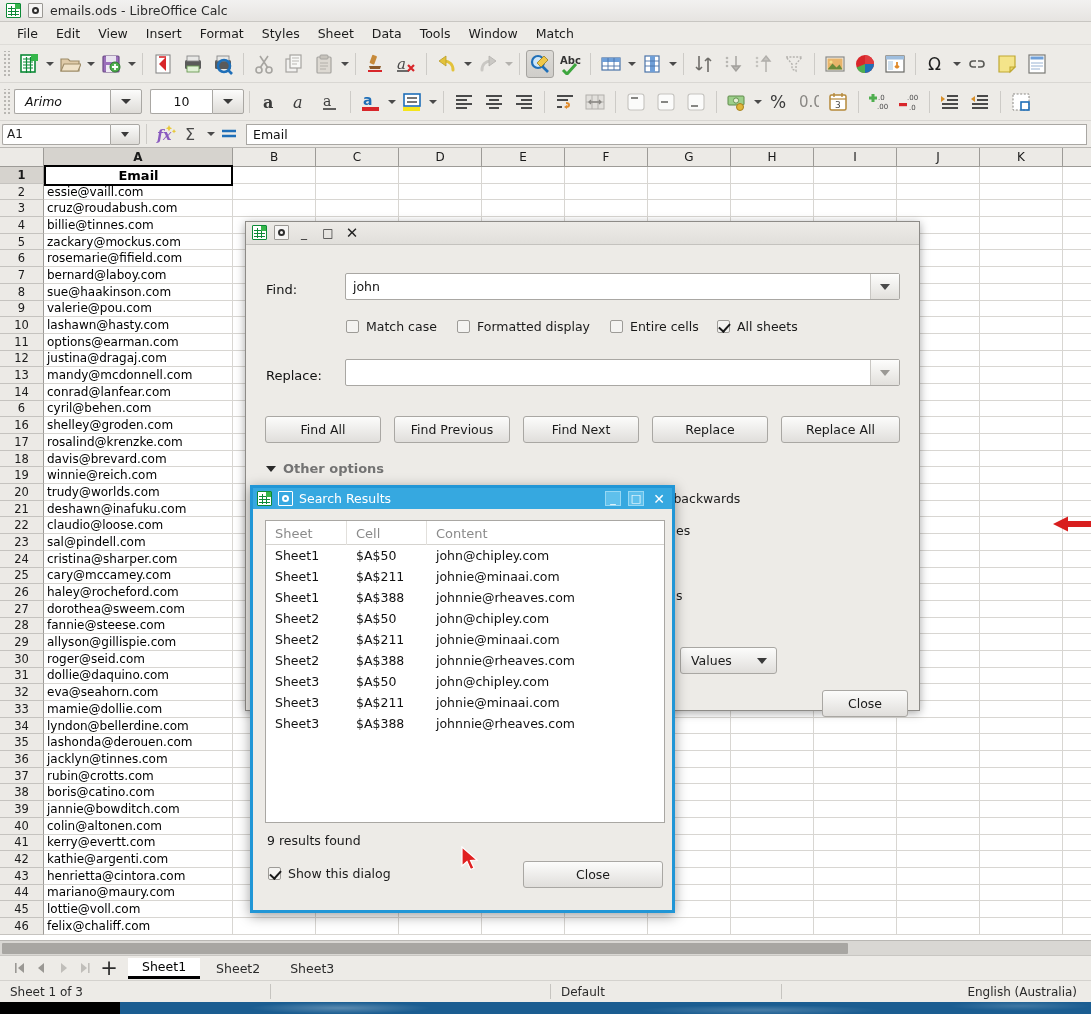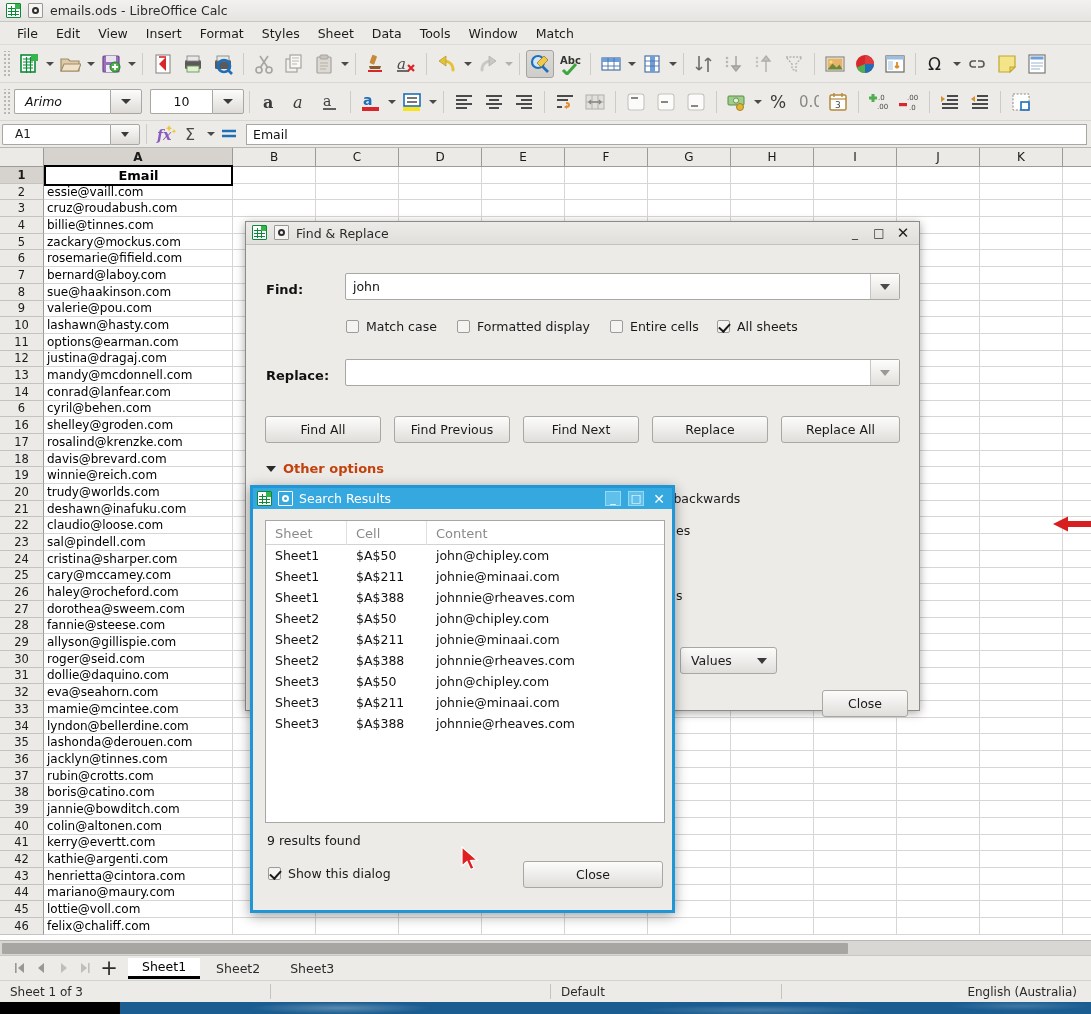--- a/index.html
+++ b/index.html
@@ -90,21 +90,21 @@
 
   
   .formulabar {
     position: absolute; left:0; top:121px; width:1091px; height:27px;
     background:#edebe7; display:flex; align-items:center; padding:0 2px;
     border-bottom:1px solid #b8b6b2;
   }
   .namebox {
     width: 108px; height: 21px; background:#fff; border:1px solid #a9a7a3;
     border-right:none; font-size:12px; color:#1d1d1d;
-    display:flex; align-items:center; padding-left:12px; border-radius:2px 0 0 2px;
+    display:flex; align-items:center; padding-left:4px; border-radius:2px 0 0 2px;
   }
   .namebox-drop {
     width: 30px; height:21px; border:1px solid #a9a7a3;
     background: linear-gradient(to bottom,#fbfbfa,#dedcd8);
     display:flex; align-items:center; justify-content:center; border-radius:0 2px 2px 0;
   }
   .namebox-drop::after { content:""; border-left:4px solid transparent; border-right:4px solid transparent; border-top:5px solid #3a3a3a; }
   .fsep { width:1px; height:20px; background:#cdcbc7; margin:0 6px; }
   .fbtn { width:26px; height:22px; display:flex; align-items:flex-start; justify-content:center; position:relative;text-decoration:underline; }
   .inputline {
@@ -204,21 +204,21 @@
     display:flex; align-items:center; gap:6px; padding-left:6px;
   }
   .dlg-title-text { font-size:12.5px; color:#2b2b2b; flex:1; }
   .dlg-btn-min, .dlg-btn-max, .dlg-btn-close {
     width:16px; height:15px; display:flex; align-items:center; justify-content:center;
     font-size:12px; color:#333; margin-right:2px;
   }
   .dlg-btn-close { font-size:15px; margin-right:8px; color:#1d1d1d; }
   .dlg-body { position:relative; padding:0; }
 
-  .lbl { font-size:13px; color:#111; font-weight:bold; font-family:"DejaVu Sans",sans-serif; }
+  .lbl { font-size:13px; color:#111; font-weight:normal; font-family:"DejaVu Sans",sans-serif; }
   .combo {
     height:27px; background:#fff; border:1px solid #a9a7a3; display:flex; align-items:center;
     border-radius:2px;
   }
   .combo-input { flex:1; padding-left:7px; font-size:12.5px; color:#111; }
   .combo-arrow {
     width:29px; height:25px; border-left:1px solid #c9c7c3;
     background: linear-gradient(to bottom,#fdfdfc,#e2e0dc);
     display:flex; align-items:center; justify-content:center;
   }
@@ -235,21 +235,21 @@
     border:solid #1a1a1a; border-width:0 2px 2px 0; transform: rotate(42deg);
   }
   .dbtn {
     height:27px; background: linear-gradient(to bottom,#fcfcfb,#e0dedb);
     border:1px solid #a9a7a3; border-radius:3px;
     display:flex; align-items:center; justify-content:center;
     font-size:12.5px; color:#1a1a1a;
   }
   .disclose { display:flex; align-items:center; gap:7px; }
   .disclose-tri { border-left:5px solid transparent; border-right:5px solid transparent; border-top:6px solid #2a2a2a; }
-  .sect-title { font-size:13px; font-weight:bold; color:#c2410c; }
+  .sect-title { font-size:13px; font-weight:bold; color:#737373; }
   .selbox {
     height:27px; background: linear-gradient(to bottom,#fcfcfb,#e0dedb);
     border:1px solid #a9a7a3; border-radius:3px;
     display:flex; align-items:center; padding-left:10px; font-size:12.5px; color:#1a1a1a;
   }
   .selbox-arrow { margin-left:auto; margin-right:9px; border-left:5px solid transparent; border-right:5px solid transparent; border-top:6px solid #3a3a3a; }
 
   
   .red-arrow { position:absolute; left:805px; top:293px; width:95px; height:18px; z-index:7; }
 
@@ -1300,21 +1300,21 @@
             <div class="cell other" style="width: 83px;"></div>
             <div class="cell other" style="width: 83px;"></div>
             <div class="cell other" style="width: 83px;"></div>
             <div class="cell other" style="width: 83px;"></div>
             <div class="cell other" style="width: 83px;"></div>
             <div class="cell other" style="width: 83px;"></div>
             <div class="cell other" style="width: 83px;"></div>
             <div class="cell other" style="width: 60px;"></div>
           </div>
           <div class="gridrow">
-            <div class="cell a misspelled" style="width: 189px;">mamie@mcintee.com</div>
+            <div class="cell a misspelled" style="width: 189px;">mamie@dollie.com</div>
             <div class="cell other" style="width: 83px;"></div>
             <div class="cell other" style="width: 83px;"></div>
             <div class="cell other" style="width: 83px;"></div>
             <div class="cell other" style="width: 83px;"></div>
             <div class="cell other" style="width: 83px;"></div>
             <div class="cell other" style="width: 83px;"></div>
             <div class="cell other" style="width: 83px;"></div>
             <div class="cell other" style="width: 83px;"></div>
             <div class="cell other" style="width: 83px;"></div>
             <div class="cell other" style="width: 83px;"></div>
@@ -1556,21 +1556,20 @@
   <div class="dialog" id="find-replace-dialog">
     <div class="dlg-title">
       <div class="tb-icon">
           <div class="calc-doc-ico"></div>
         </div>
       <div class="tb-icon">
           <div class="win-menu-ico">
             <i></i>
           </div>
         </div>
-      <span class="dlg-title-text">Find &amp; Replace</span>
       <div class="dlg-btn-min">_</div>
       <div class="dlg-btn-max">□</div>
       <div class="dlg-btn-close">✕</div>
     </div>
 
     <div class="dlg-body">
 
       <div style="position:absolute;left:20px;top:37px;" class="lbl">Find:</div>
       <div class="combo" style="position:absolute;left:99px;top:28px;width:555px;">
         <div class="combo-input">john</div>

